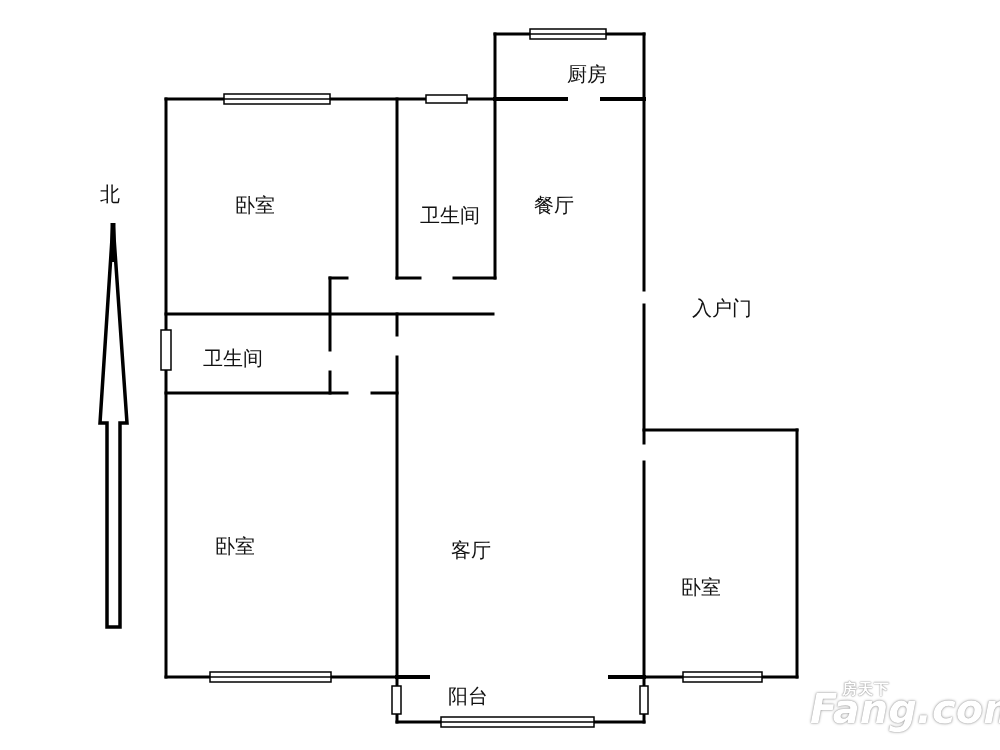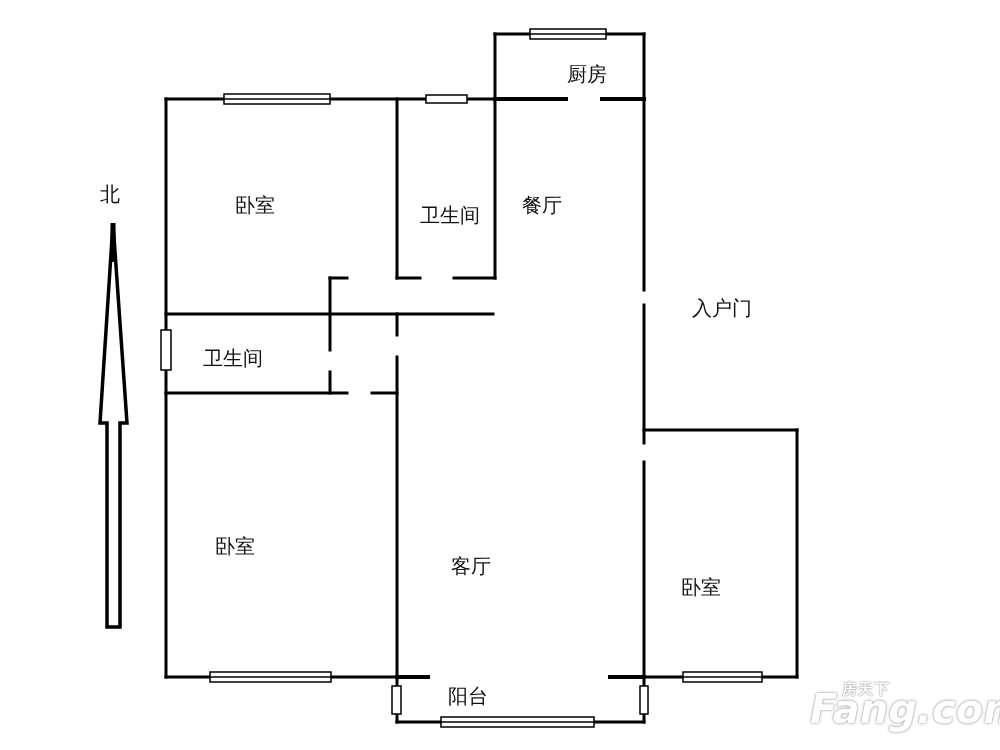--- a/index.html
+++ b/index.html
@@ -77,25 +77,25 @@
     <g stroke="#000" stroke-width="3.5" fill="#fff" stroke-linejoin="miter">
       <polygon points="113,223 127,423 120,423 120,627 107,627 107,423 100,423"></polygon>
       <line x1="113" y1="223" x2="113" y2="262" stroke-width="5"></line>
     </g>
   </svg>
 
   <div class="label" style="left:100px;top:181px;">北</div>
   <div class="label" style="left:527px;top:61px;margin-left:40px;">厨房</div>
   <div class="label" style="left:235px;top:192px;">卧室</div>
   <div class="label" style="left:420px;top:202px;">卫生间</div>
-  <div class="label" style="left:522px;top:192px;">餐厅</div>
+  <div class="label" style="left:534px;top:192px;">餐厅</div>
   <div class="label" style="left:692px;top:295px;">入户门</div>
   <div class="label" style="left:203px;top:345px;">卫生间</div>
   <div class="label" style="left:215px;top:533px;">卧室</div>
-  <div class="label" style="left:451px;top:553px;">客厅</div>
+  <div class="label" style="left:451px;top:537px;">客厅</div>
   <div class="label" style="left:681px;top:574px;">卧室</div>
   <div class="label" style="left:448px;top:683px;">阳台</div>
 
   <div class="wm">
     <span class="wm-en">Fang.com</span>
     <span class="wm-cn">房天下</span>
   </div>
 </div>
 
 </body></html>

